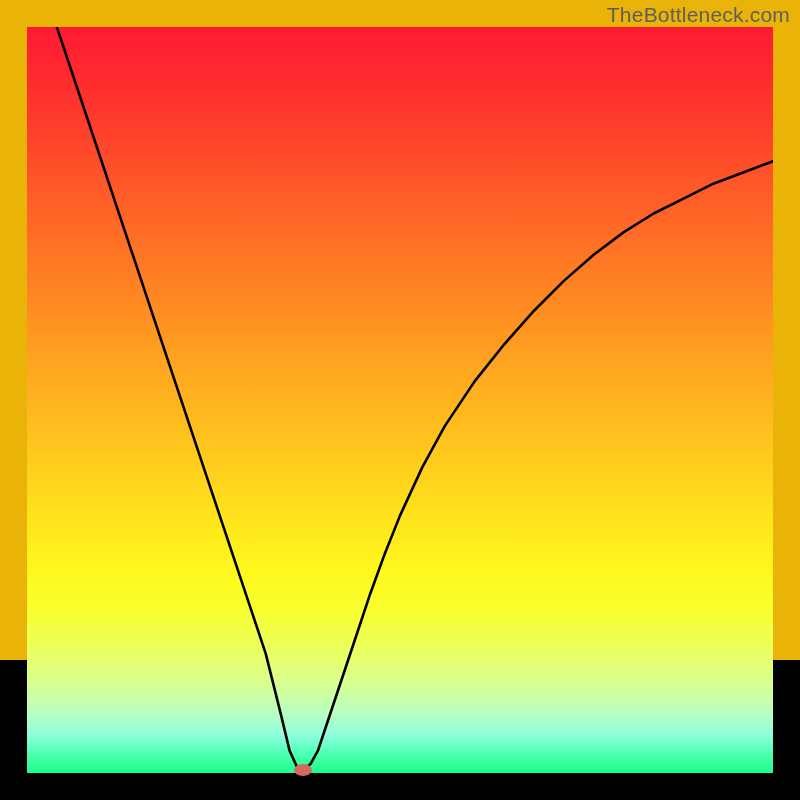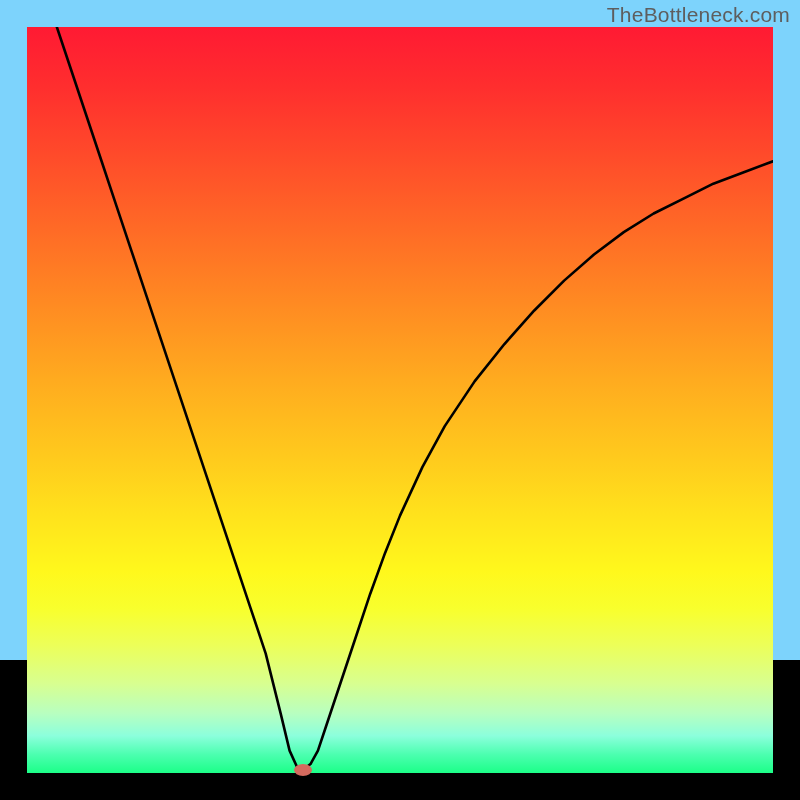--- a/index.html
+++ b/index.html
@@ -7,21 +7,21 @@
     padding: 0;
     width: 800px;
     height: 800px;
     background: #000;
     overflow: hidden;
   }
   .frame {
     position: relative;
     width: 800px;
     height: 660px;
-    background: #7dd3fc;
+    background: #eab308;
   }
   .plot-area {
     position: absolute;
     left: 27px;
     top: 27px;
     width: 746px;
     height: 746px;
     background: linear-gradient(to bottom,
       #ff1a33 0%,
       #ff2e2e 8%,

